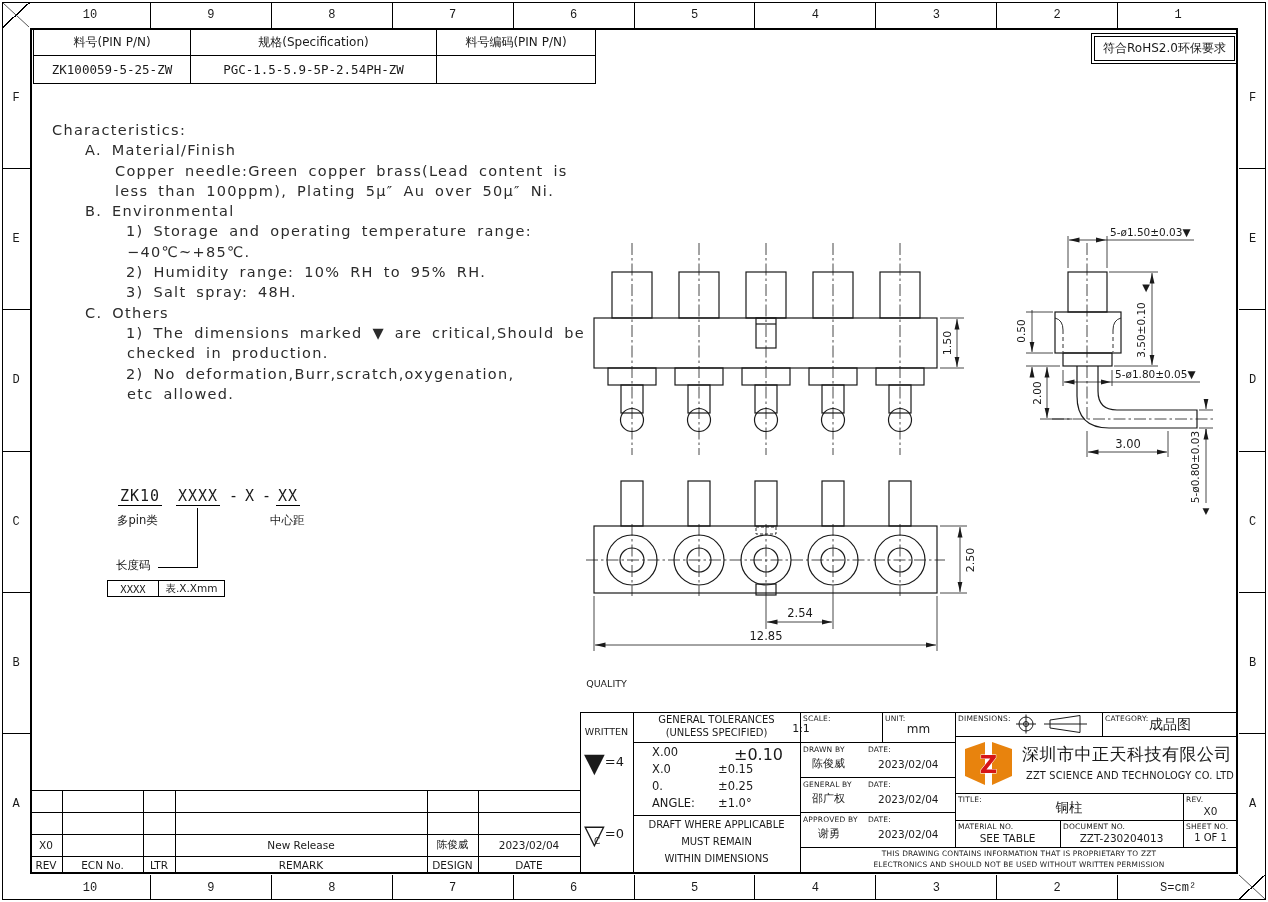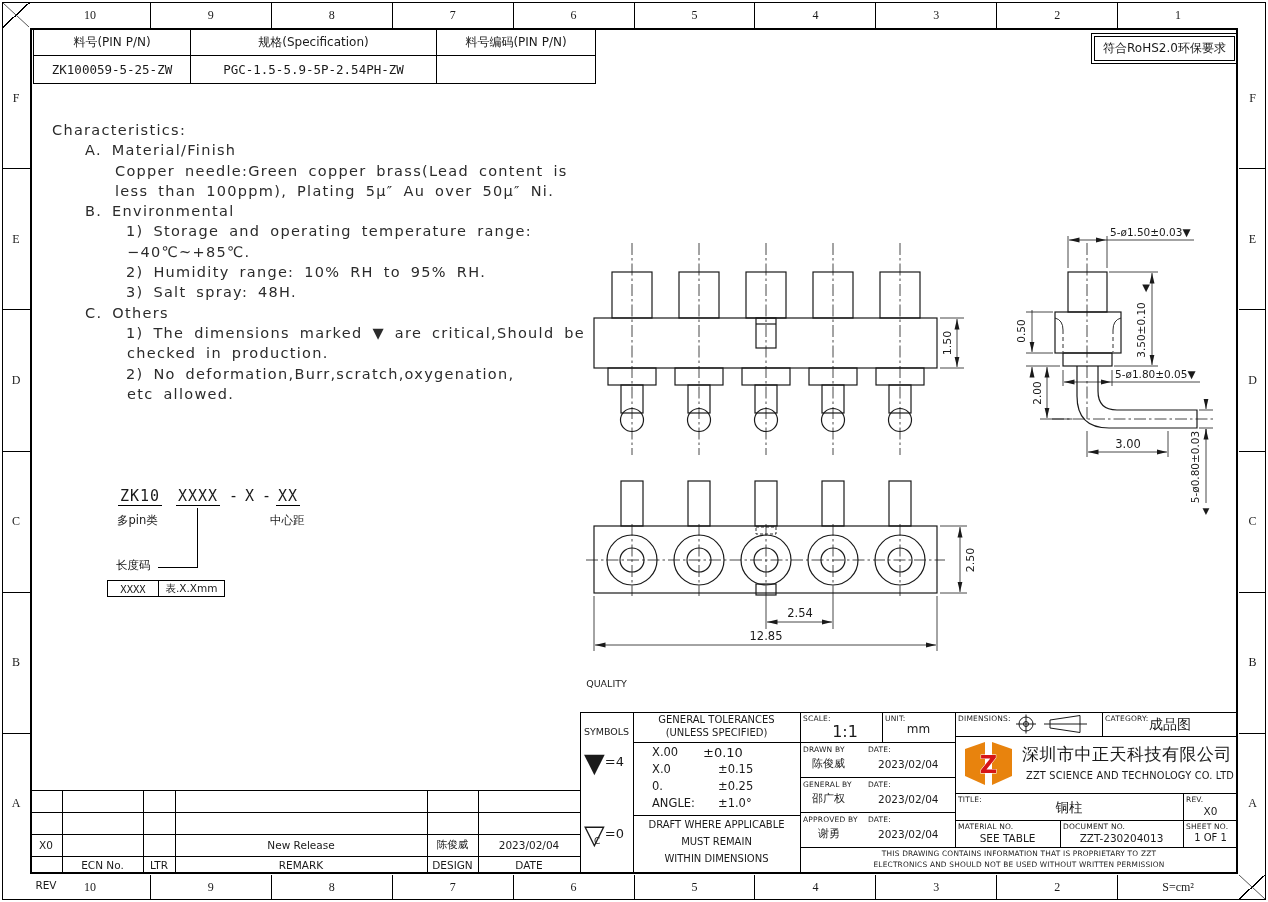--- a/index.html
+++ b/index.html
@@ -7,21 +7,21 @@
 .sheet{position:relative;width:1268px;height:902px;background:#fff;
   font-family:"DejaVu Sans","Liberation Sans",sans-serif;color:#1a1a1a;overflow:hidden}
 .abs{position:absolute}
 .ctr{display:flex;align-items:center;justify-content:center;text-align:center}
 .vl{position:absolute;width:1px;background:#000}
 .hl{position:absolute;height:1px;background:#000}
 .outer{position:absolute;left:2px;top:2px;width:1264px;height:898px;border:1.5px solid #000}
 .inner{position:absolute;left:30px;top:28px;width:1208px;height:846px;border:2px solid #000}
 .zstrip{position:absolute;display:flex}
 .zcell{flex:1;display:flex;align-items:center;justify-content:center;
-  font-size:12px;font-family:Liberation Serif, serif}
+  font-size:12px;font-family:Liberation Mono, monospace}
 .zh .zcell + .zcell{border-left:1.5px solid #000}
 .zv{flex-direction:column}
 .zv .zcell + .zcell{border-top:1.5px solid #000}
 .corner{position:absolute;width:28px;height:26px}
 .diag{background:linear-gradient(to bottom right,transparent 48.5%,#000 48.5%,#000 52%,transparent 52%)}
 .ht{position:absolute;left:33px;top:28px;display:grid;grid-template-columns:157px 246px 158px;
   grid-template-rows:27px 27px;border:1.5px solid #000}
 .ht>div{display:flex;align-items:center;justify-content:center;font-size:12px;border-right:1.5px solid #000}
 .ht>div:nth-child(3n){border-right:none}
 .ht>div:nth-child(-n+3){border-bottom:1.5px solid #000}
@@ -314,44 +314,44 @@
     <div class="hl" style="left:633px;top:742px;width:322px"></div>
     <div class="hl" style="left:633px;top:815px;width:167px"></div>
     <div class="hl" style="left:800px;top:777px;width:155px"></div>
     <div class="hl" style="left:800px;top:812px;width:155px"></div>
     <div class="hl" style="left:800px;top:847px;width:438px"></div>
     <div class="hl" style="left:955px;top:736px;width:283px"></div>
     <div class="hl" style="left:955px;top:793px;width:283px"></div>
     <div class="hl" style="left:955px;top:820px;width:283px"></div>
 
     <div class="tbt ctr" style="left:580px;top:678px;width:53px;font-size:9.5px">QUALITY</div>
-    <div class="tbt ctr" style="left:580px;top:726px;width:53px;font-size:9.5px">SYMBOLS</div>
+    <div class="tbt ctr" style="left:580px;top:726px;width:53px;font-size:9.5px">WRITTEN</div>
     <div class="tbt" style="left:584px;top:748px">
       <span style="font-size:27px;line-height:30px">▼</span><span style="font-size:13px;vertical-align:6px">=4</span>
     </div>
     <div class="tbt" style="left:584px;top:820px">
       <span style="font-size:27px;line-height:30px;position:relative"><span>▽</span><span style="position:absolute;left:10px;top:7px;font-size:9px">C</span></span><span style="font-size:13px;vertical-align:6px">=0</span>
     </div>
 
     <div class="tbt ctr" style="left:633px;top:714px;width:167px;font-size:10px">GENERAL TOLERANCES</div>
     <div class="tbt ctr" style="left:633px;top:727px;width:167px;font-size:10px">(UNLESS SPECIFIED)</div>
     <div class="tbt" style="left:652px;top:745px;font-size:11.5px">X.00</div>
-    <div class="tbt" style="left:703px;top:745px;font-size:13px">±0.10</div>
+    <div class="tbt" style="left:734px;top:745px;font-size:16px">±0.10</div>
     <div class="tbt" style="left:652px;top:762px;font-size:11.5px">X.0</div>
     <div class="tbt" style="left:718px;top:762px;font-size:11.5px">±0.15</div>
     <div class="tbt" style="left:652px;top:779px;font-size:11.5px">0.</div>
     <div class="tbt" style="left:718px;top:779px;font-size:11.5px">±0.25</div>
     <div class="tbt" style="left:652px;top:796px;font-size:11.5px">ANGLE:</div>
     <div class="tbt" style="left:718px;top:796px;font-size:11.5px">±1.0°</div>
     <div class="tbt ctr" style="left:633px;top:819px;width:167px;font-size:10px">DRAFT WHERE APPLICABLE</div>
     <div class="tbt ctr" style="left:633px;top:836px;width:167px;font-size:10px">MUST REMAIN</div>
     <div class="tbt ctr" style="left:633px;top:853px;width:167px;font-size:10px">WITHIN DIMENSIONS</div>
 
     <div class="lab" style="left:803px;top:714px">SCALE:</div>
-    <div class="tbt ctr" style="left:804px;top:722px;width:82px;font-size:16px">1:1</div>
+    <div class="tbt ctr" style="left:760px;top:722px;width:82px;font-size:11px">1:1</div>
     <div class="lab" style="left:885px;top:714px">UNIT:</div>
     <div class="tbt ctr" style="left:882px;top:722px;width:73px;font-size:12px">mm</div>
     <div class="lab" style="left:803px;top:745px">DRAWN BY</div>
     <div class="lab" style="left:868px;top:745px">DATE:</div>
     <div class="tbt" style="left:812px;top:756px;font-size:11px">陈俊威</div>
     <div class="tbt" style="left:878px;top:758px;font-size:10.5px">2023/02/04</div>
     <div class="lab" style="left:803px;top:780px">GENERAL BY</div>
     <div class="lab" style="left:868px;top:780px">DATE:</div>
     <div class="tbt" style="left:812px;top:791px;font-size:11px">邵广权</div>
     <div class="tbt" style="left:878px;top:793px;font-size:10.5px">2023/02/04</div>
@@ -408,21 +408,21 @@
     <div class="vl" style="left:427px;top:790px;height:84px"></div>
     <div class="vl" style="left:478px;top:790px;height:84px"></div>
 
     <div class="revc" style="left:30px;top:834px;width:32px;height:22px">X0</div>
     <div class="revc" style="left:62px;top:834px;width:81px;height:22px"></div>
     <div class="revc" style="left:143px;top:834px;width:32px;height:22px"></div>
     <div class="revc" style="left:175px;top:834px;width:252px;height:22px">New Release</div>
     <div class="revc" style="left:427px;top:834px;width:51px;height:22px">陈俊威</div>
     <div class="revc" style="left:478px;top:834px;width:102px;height:22px">2023/02/04</div>
 
-    <div class="revc" style="left:30px;top:876px;width:32px;height:18px">REV</div>
+    <div class="revc" style="left:30px;top:856px;width:32px;height:18px">REV</div>
     <div class="revc" style="left:62px;top:856px;width:81px;height:18px">ECN No.</div>
     <div class="revc" style="left:143px;top:856px;width:32px;height:18px">LTR</div>
     <div class="revc" style="left:175px;top:856px;width:252px;height:18px">REMARK</div>
     <div class="revc" style="left:427px;top:856px;width:51px;height:18px">DESIGN</div>
     <div class="revc" style="left:478px;top:856px;width:102px;height:18px">DATE</div>
   </div>
 
 </div>
 
 </body></html>

